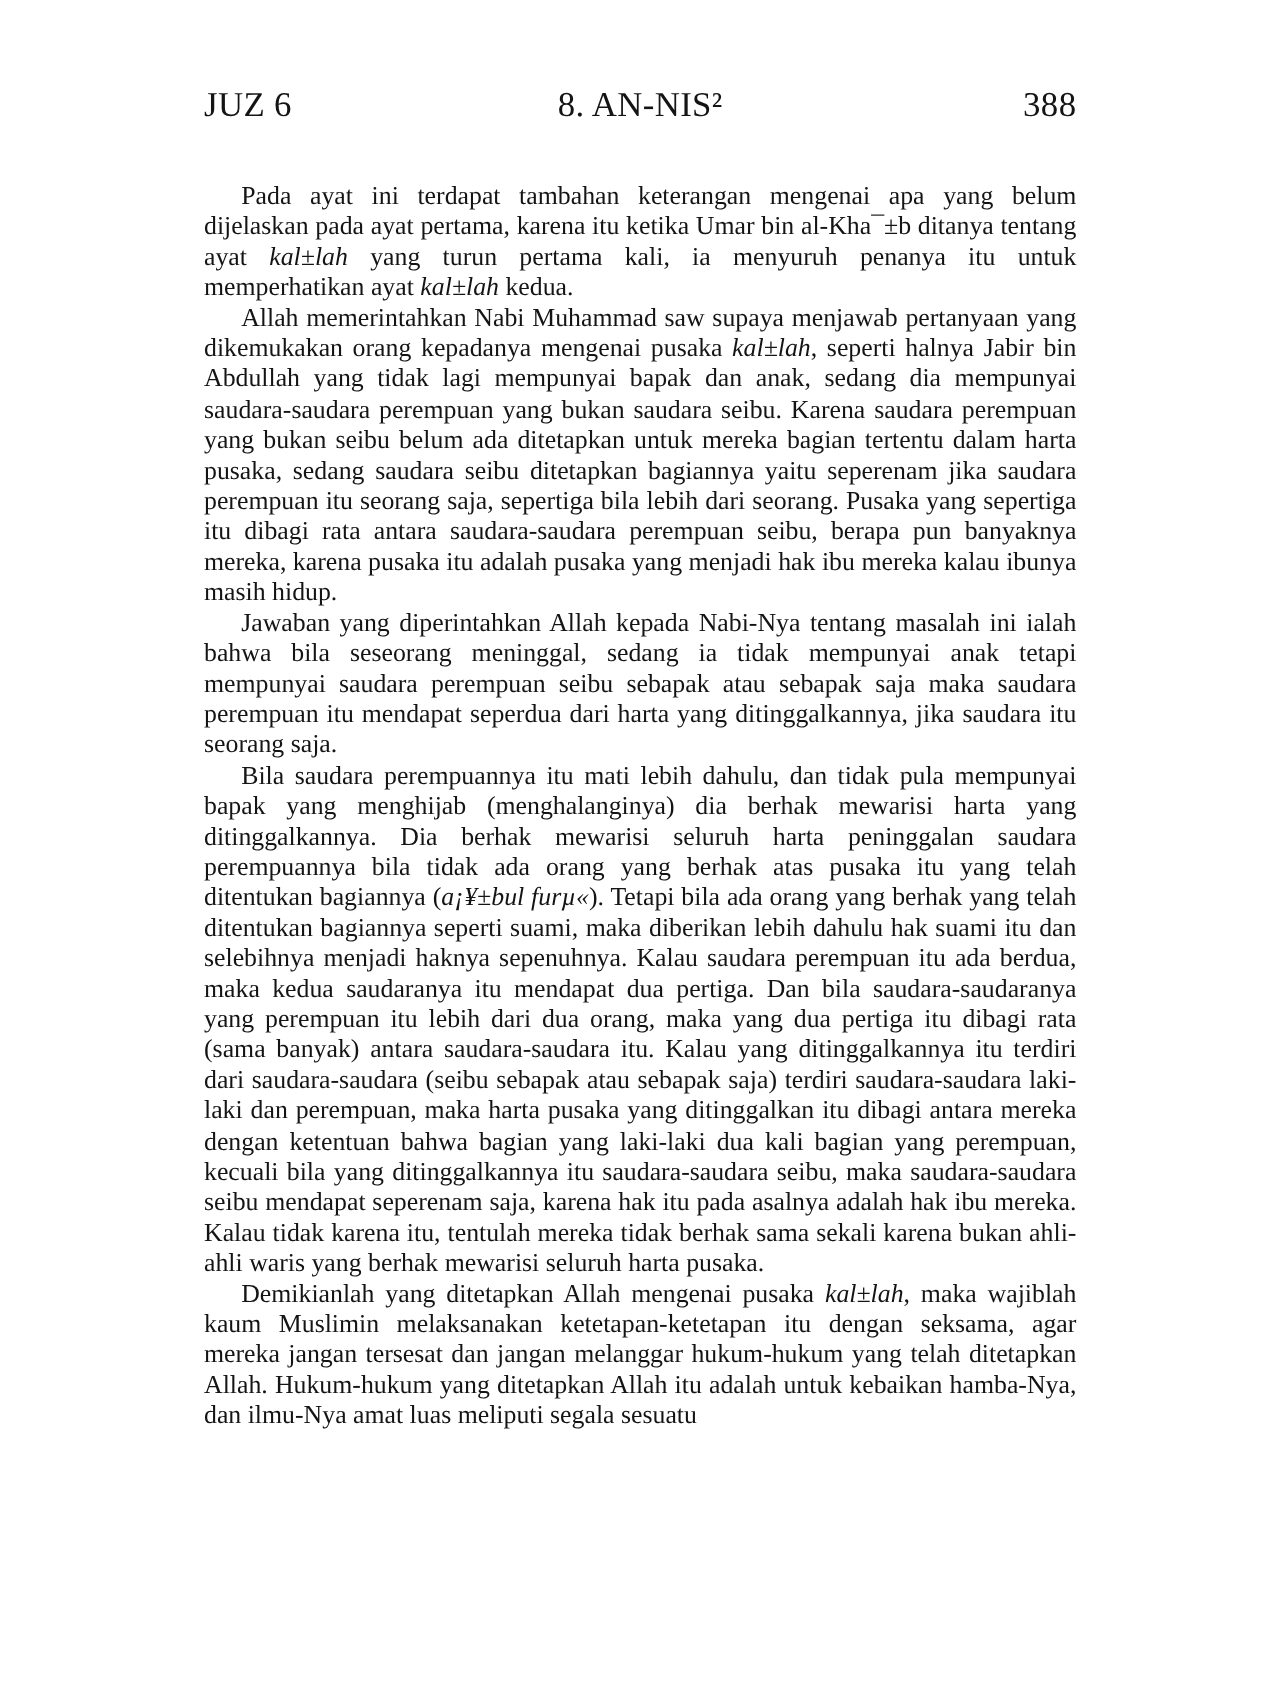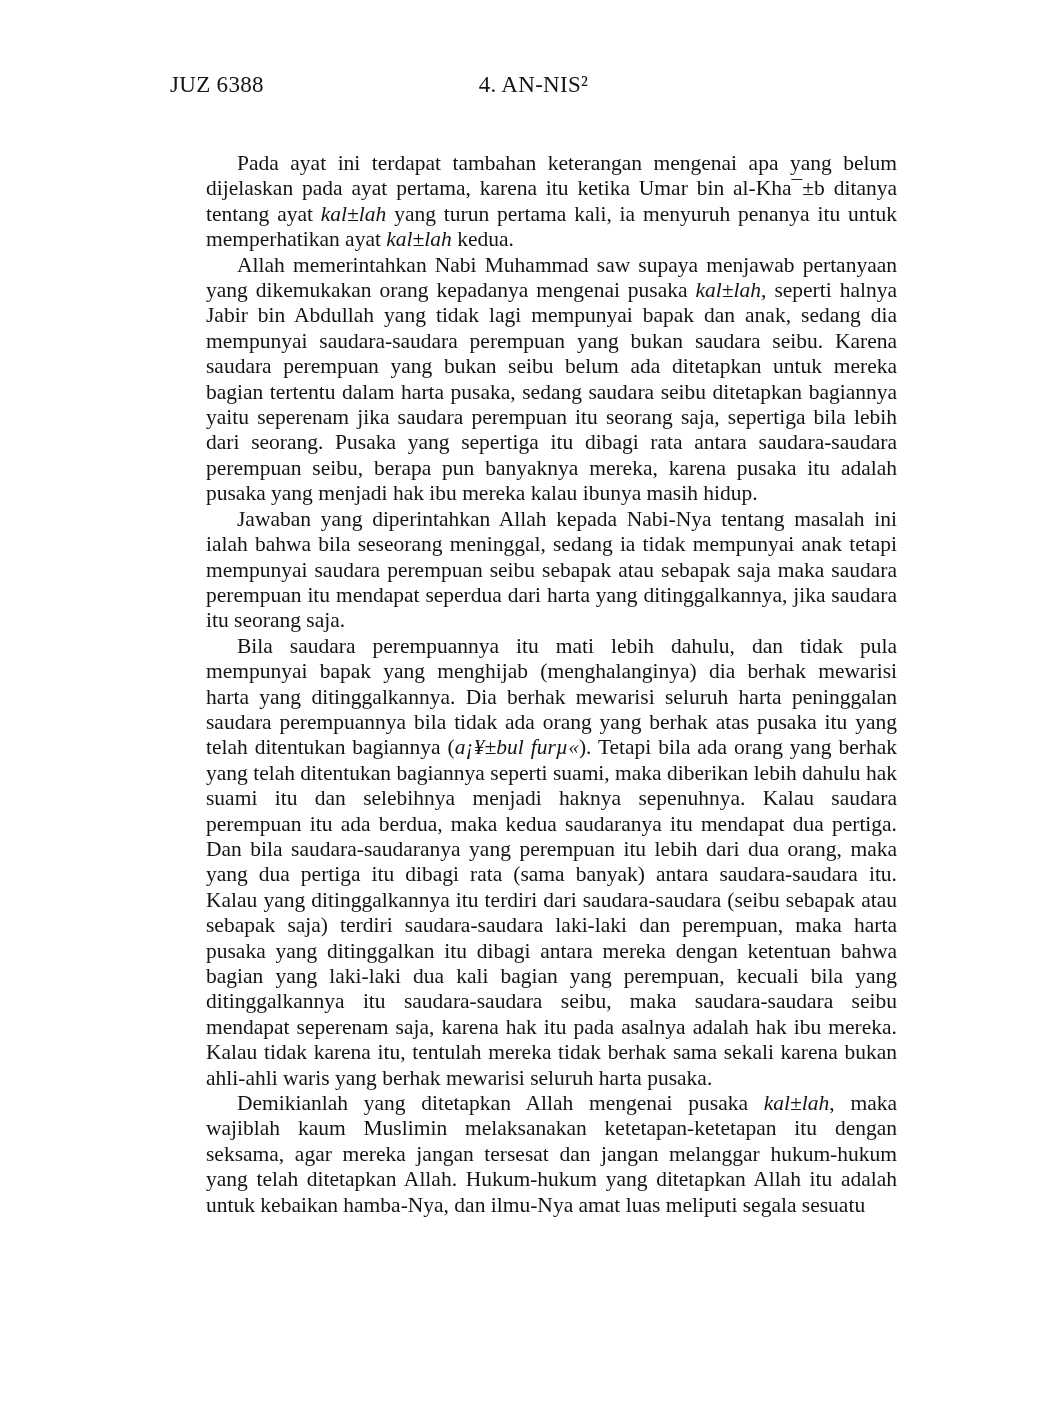--- a/index.html
+++ b/index.html
@@ -12,52 +12,52 @@
     color: #141414;
     font-family: "Liberation Serif", serif;
     overflow: hidden;
   }
   .page-header {
     position: absolute;
     top: 72px;
     left: 170px;
     width: 727px;
     display: flex;
-    justify-content: flex-start;
+    justify-content: space-between;
     align-items: baseline;
-    font-size: 23px;
+    font-size: 29px;
     letter-spacing: 0.3px;
   }
   .page-header .hdr-center {
     position: absolute;
     left: 0;
     right: 0;
     text-align: center;
   }
   .page-header .hdr-left { position: relative; z-index: 1; }
   .page-header .hdr-right { position: relative; z-index: 1; }
   .page-body {
     position: absolute;
     top: 151px;
     left: 170px;
     width: 727px;
     font-size: 21.5px;
     line-height: 25.4px;
     text-align: justify;
   }
-  .para { text-indent: 31px; margin-left: 36px; }
+  .para { text-indent: 31px; }
   .para i { font-style: italic; }
 </style>
 </head>
 <body>
 
 <div class="page">
   <div class="page-header">
     <span class="hdr-left">JUZ 6</span>
-    <span class="hdr-center">4. AN-NIS²</span>
+    <span class="hdr-center">8. AN-NIS²</span>
     <span class="hdr-right">388</span>
   </div>
   <div class="page-body">
       <p class="para"><span>Pada ayat ini terdapat tambahan keterangan mengenai apa yang belum dijelaskan pada ayat pertama, karena itu ketika Umar bin al-Kha¯±b ditanya tentang ayat </span><i>kal±lah</i><span> yang turun pertama kali, ia menyuruh penanya itu untuk memperhatikan ayat </span><i>kal±lah</i><span> kedua.</span></p>
       <p class="para"><span>Allah memerintahkan Nabi Muhammad saw supaya menjawab pertanyaan yang dikemukakan orang kepadanya mengenai pusaka </span><i>kal±lah</i><span>, seperti halnya Jabir bin Abdullah yang tidak lagi mempunyai bapak dan anak, sedang dia mempunyai saudara-saudara perempuan yang bukan saudara seibu. Karena saudara perempuan yang bukan seibu belum ada ditetapkan untuk mereka bagian tertentu dalam harta pusaka, sedang saudara seibu ditetapkan bagiannya yaitu seperenam jika saudara perempuan itu seorang saja, sepertiga bila lebih dari seorang. Pusaka yang sepertiga itu dibagi rata antara saudara-saudara perempuan seibu, berapa pun banyaknya mereka, karena pusaka itu adalah pusaka yang menjadi hak ibu mereka kalau ibunya masih hidup.</span></p>
       <p class="para"><span>Jawaban yang diperintahkan Allah kepada Nabi-Nya tentang masalah ini ialah bahwa bila seseorang meninggal, sedang ia tidak mempunyai anak tetapi mempunyai saudara perempuan seibu sebapak atau sebapak saja maka saudara perempuan itu mendapat seperdua dari harta yang ditinggalkannya, jika saudara itu seorang saja.</span></p>
       <p class="para"><span>Bila saudara perempuannya itu mati lebih dahulu, dan tidak pula mempunyai bapak yang menghijab (menghalanginya) dia berhak mewarisi harta yang ditinggalkannya. Dia berhak mewarisi seluruh harta peninggalan saudara perempuannya bila tidak ada orang yang berhak atas pusaka itu yang telah ditentukan bagiannya (</span><i>a¡¥±bul furµ«</i><span>). Tetapi bila ada orang yang berhak yang telah ditentukan bagiannya seperti suami, maka diberikan lebih dahulu hak suami itu dan selebihnya menjadi haknya sepenuhnya. Kalau saudara perempuan itu ada berdua, maka kedua saudaranya itu mendapat dua pertiga. Dan bila saudara-saudaranya yang perempuan itu lebih dari dua orang, maka yang dua pertiga itu dibagi rata (sama banyak) antara saudara-saudara itu. Kalau yang ditinggalkannya itu terdiri dari saudara-saudara (seibu sebapak atau sebapak saja) terdiri saudara-saudara laki-laki dan perempuan, maka harta pusaka yang ditinggalkan itu dibagi antara mereka dengan ketentuan bahwa bagian yang laki-laki dua kali bagian yang perempuan, kecuali bila yang ditinggalkannya itu saudara-saudara seibu, maka saudara-saudara seibu mendapat seperenam saja, karena hak itu pada asalnya adalah hak ibu mereka. Kalau tidak karena itu, tentulah mereka tidak berhak sama sekali karena bukan ahli-ahli waris yang berhak mewarisi seluruh harta pusaka.</span></p>
       <p class="para"><span>Demikianlah yang ditetapkan Allah mengenai pusaka </span><i>kal±lah</i><span>, maka wajiblah kaum Muslimin melaksanakan ketetapan-ketetapan itu dengan seksama, agar mereka jangan tersesat dan jangan melanggar hukum-hukum yang telah ditetapkan Allah. Hukum-hukum yang ditetapkan Allah itu adalah untuk kebaikan hamba-Nya, dan ilmu-Nya amat luas meliputi segala sesuatu</span></p>
     </div>
 </div>

